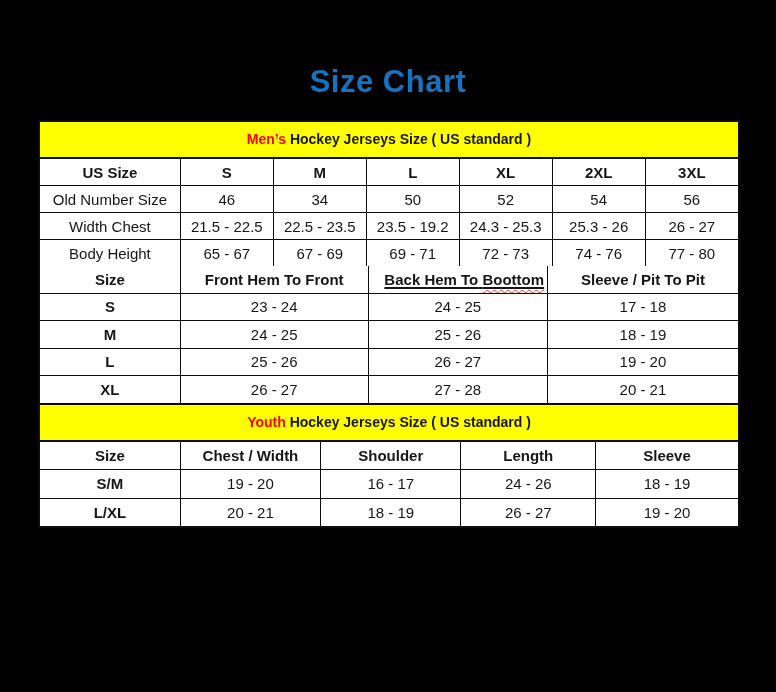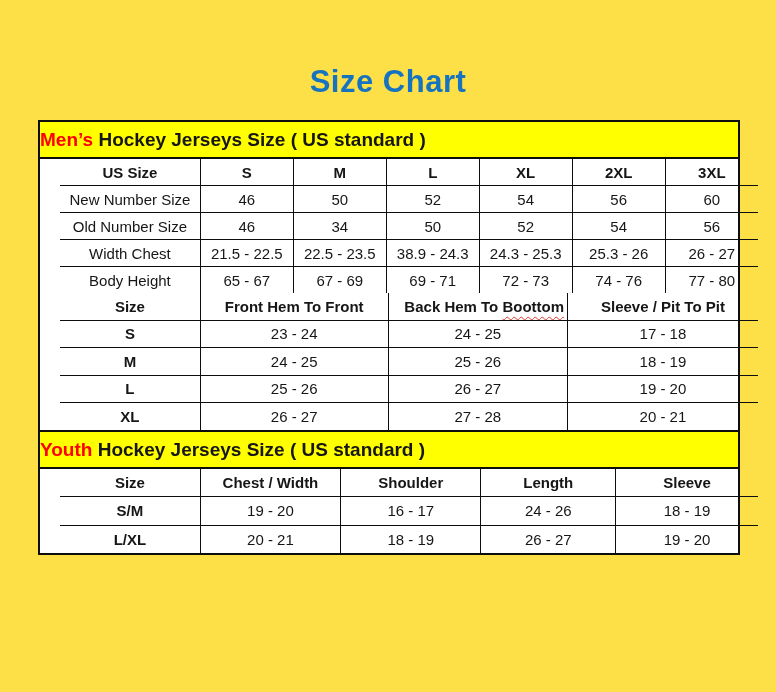--- a/index.html
+++ b/index.html
@@ -1,44 +1,44 @@
 <!DOCTYPE html>
 <html><head>
 <meta charset="utf-8">
 <style>
   html,body{margin:0;padding:0;}
   body{
     width:776px;height:692px;background:#ffffff;
     font-family:"Liberation Sans",sans-serif;color:#161616;
   }
-  .page{position:relative;width:776px;height:692px;overflow:hidden;background:#fde047;}
+  .page{position:relative;width:776px;height:692px;overflow:hidden;background:#000000;}
   .title{
     position:absolute;top:64px;left:0;width:100%;text-align:center;
     font-size:31px;font-weight:700;color:#1573c0;letter-spacing:0.5px;
   }
   .chart{position:absolute;left:38px;top:120px;width:698px;border:2px solid #0d0d0d;background:#fff;}
   .sec{
-    background:#ffff00;text-align:left;font-weight:700;font-size:19px;
+    background:#ffff00;text-align:center;font-weight:700;font-size:14px;
     height:35px;line-height:35px;border-bottom:2px solid #0d0d0d;white-space:pre;
   }
   .sec.mid{border-top:2px solid #0d0d0d;}
   .sec .red{color:#ff0000;}
-  table{width:100%;border-collapse:collapse;table-layout:fixed;margin-left:20px;}
+  table{width:100%;border-collapse:collapse;table-layout:fixed;}
   td{
     border:1.5px solid #0d0d0d;text-align:center;vertical-align:middle;
     font-size:15px;height:26px;padding:0 2px;overflow:hidden;
   }
   td.hd,td.b{font-weight:700;}
   tr td:first-child{border-left:none;}
   tr td:last-child{border-right:none;}
   table tr:first-child td{border-top:none;}
   table tr:last-child td{border-bottom:none;}
   #women-table td{height:26.5px;}
   #youth-table td{height:27.5px;}
-  .uline{text-decoration-thickness:1.5px;text-underline-offset:2px;padding-left:13px;}
+  .uline{text-decoration:underline;text-decoration-thickness:1.5px;text-underline-offset:2px;padding-left:13px;}
   .misspell{
     text-decoration-line:underline;text-decoration-style:wavy;
     text-decoration-color:#e23a2e;text-decoration-thickness:1px;text-underline-offset:3.5px;
   }
 </style>
 </head>
 <body>
 
 <div class="page">
 
@@ -62,42 +62,33 @@
           <tr>
         <td class="hd">US Size</td>
         <td class="hd">S</td>
         <td class="hd">M</td>
         <td class="hd">L</td>
         <td class="hd">XL</td>
         <td class="hd">2XL</td>
         <td class="hd">3XL</td>
       </tr>
       <tr>
-        <td>New Number Size</td>
-        <td>46</td>
-        <td>50</td>
-        <td>52</td>
-        <td>54</td>
-        <td>56</td>
-        <td>60</td>
-      </tr>
-      <tr>
         <td>Old Number Size</td>
         <td>46</td>
         <td>34</td>
         <td>50</td>
         <td>52</td>
         <td>54</td>
         <td>56</td>
       </tr>
       <tr>
         <td>Width Chest</td>
         <td>21.5 - 22.5</td>
         <td>22.5 - 23.5</td>
-        <td>38.9 - 24.3</td>
+        <td>23.5 - 19.2</td>
         <td>24.3 - 25.3</td>
         <td>25.3 - 26</td>
         <td>26 - 27</td>
       </tr>
       <tr>
         <td>Body Height</td>
         <td>65 - 67</td>
         <td>67 - 69</td>
         <td>69 - 71</td>
         <td>72 - 73</td>

